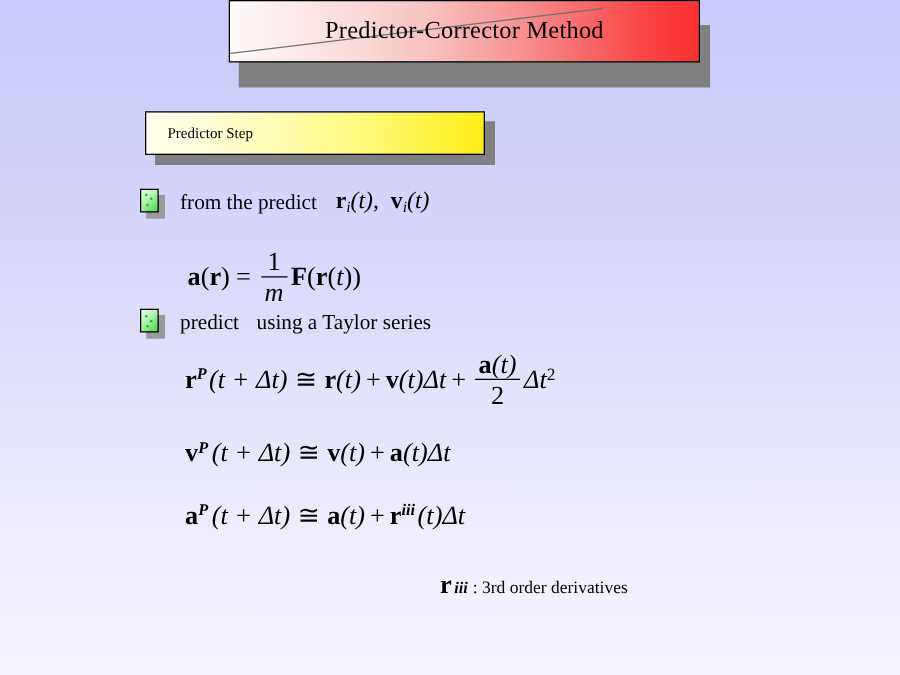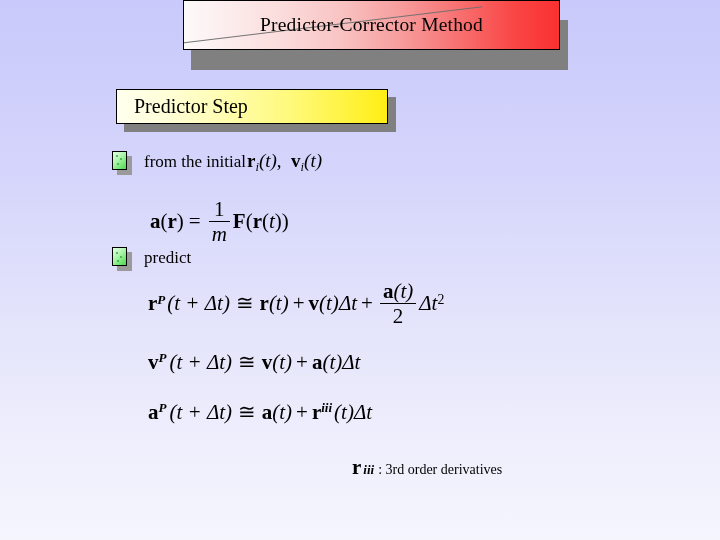--- a/index.html
+++ b/index.html
@@ -85,21 +85,21 @@
     border: 1.5px solid #000;
     box-sizing: border-box;
     background: linear-gradient(to right,
         #ffffee 0%, #ffffd8 18%, #fffdb0 40%,
         #fff97a 65%, #fff340 85%, #ffee14 100%);
     display: flex;
     align-items: center;
     padding-left: 17px;
   }
   #sub-text {
-    font-size: 20px;
+    font-size: 12px;
     color: #000;
     white-space: nowrap;
   }
 
   
   .bullet-row {
     position: absolute;
     display: flex;
     align-items: center;
     white-space: nowrap;
@@ -233,39 +233,40 @@
   </div>
 
   <div class="bullet-row" id="row-initial">
     <span class="bullet-mark">
       <span class="bshadow"></span>
       <span class="bface"></span>
       <span class="bdot" style="left:4px; top:4px; width:2px; height:2px;"></span>
       <span class="bdot" style="left:8px; top:7px; width:2px; height:2px;"></span>
       <span class="bdot" style="left:5px; top:12px; width:2px; height:2px;"></span>
     </span>
-    <span class="bullet-text">from the initial</span>
-    <span class="math" style="position:static; font-size:19px; margin-left:1px;">
+    <span class="bullet-text">from the predict</span>
+    <span class="math" style="position:static; font-size:19px; margin-left:15px;">
       <span class="mb">r</span><span class="sub">i</span><span class="mi">(t)</span><span class="mn">,</span>&nbsp;&nbsp;<span class="mb">v</span><span class="sub">i</span><span class="mi">(t)</span>
     </span>
   </div>
 
   <div class="math" id="eq-accel">
     <span class="mb">a</span><span class="mn">(</span><span class="mb">r</span><span class="mn">)</span><span class="mn" style="margin:0 5px;">=</span><span class="frac"><span class="num mn">1</span><span class="bar"></span><span class="den mi">m</span></span><span class="mb">F</span><span><span class="mn">(</span><span class="mb">r</span><span class="mn">(</span><span class="mi">t</span><span class="mn">))</span></span>
   </div>
 
   <div class="bullet-row" id="row-predict">
     <span class="bullet-mark">
       <span class="bshadow"></span>
       <span class="bface"></span>
       <span class="bdot" style="left:4px; top:5px; width:2px; height:2px;"></span>
       <span class="bdot" style="left:8px; top:9px; width:2px; height:2px;"></span>
       <span class="bdot" style="left:5px; top:13px; width:2px; height:2px;"></span>
     </span>
     <span class="bullet-text">predict</span>
+    <span class="bullet-text" style="margin-left:14px;">using a Taylor series</span>
   </div>
 
   <div class="math" id="eq-pos">
     <span class="mb">r</span><span class="supb">P</span><span class="mi" style="margin-left:2px;">(t + Δt)</span><span class="mn" style="margin:0 6px;">≅</span><span class="mb">r</span><span class="mi">(t)</span><span class="mn" style="margin:0 4px;">+</span><span class="mb">v</span><span class="mi">(t)</span><span class="mi">Δt</span><span class="mn" style="margin:0 4px;">+</span><span class="frac"><span class="num"><span class="mb">a</span><span class="mi">(t)</span></span><span class="bar"></span><span class="den mn">2</span></span><span class="mi">Δt</span><span class="supn">2</span>
   </div>
 
   <div class="math" id="eq-vel">
     <span class="mb">v</span><span class="supb">P</span><span class="mi" style="margin-left:3px;">(t + Δt)</span><span class="mn" style="margin:0 6px;">≅</span><span class="mb">v</span><span class="mi">(t)</span><span class="mn" style="margin:0 4px;">+</span><span class="mb">a</span><span class="mi">(t)</span><span class="mi">Δt</span>
   </div>
 

